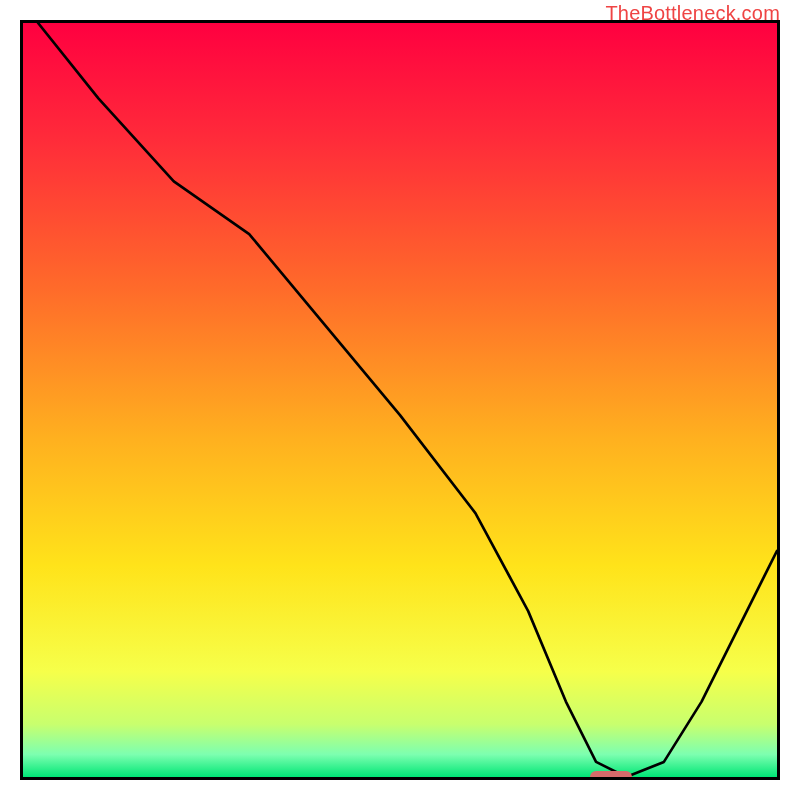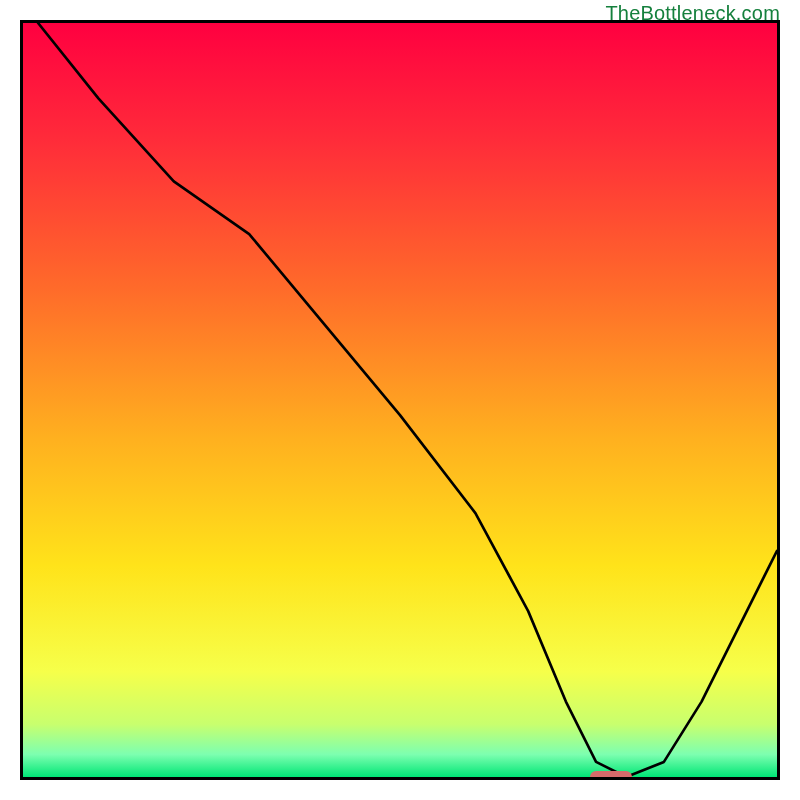--- a/index.html
+++ b/index.html
@@ -42,21 +42,21 @@
     width: 42px;
     height: 12px;
     background: #d76b6b;
     border-radius: 6px;
     transform: translate(-50%, -50%);
   }
   .watermark {
     position: absolute;
     top: 2px;
     right: 20px;
-    color: #15803d;
+    color: #ef4444;
     font-size: 20px;
     font-weight: 500;
     letter-spacing: 0.2px;
   }
 </style>
 </head>
 <body>
 
 <div class="frame">
 

